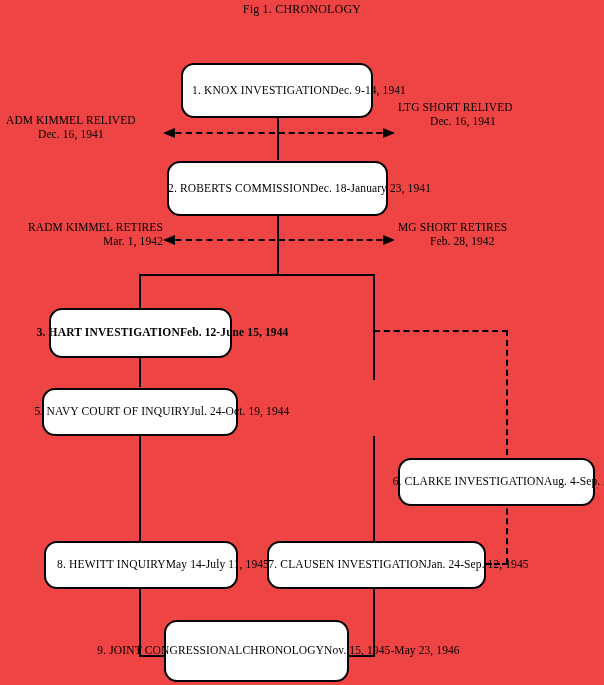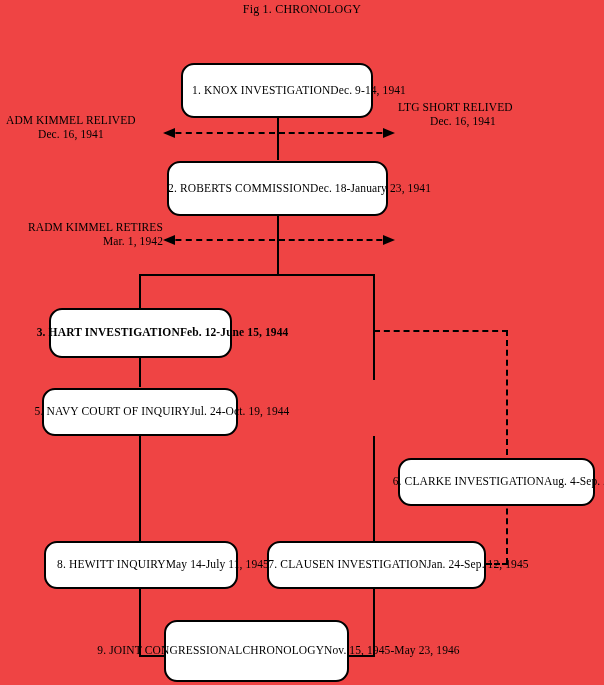--- a/index.html
+++ b/index.html
@@ -215,14 +215,18 @@
   <div class="side-label right-align" style="left:398px; top:101px; width:200px;">
     <div class="sl-title">LTG SHORT RELIVED</div>
     <div class="sl-date">Dec. 16, 1941</div>
   </div>
 
   <div class="side-label" style="left:3px; top:221px; width:160px; text-align:right;">
     <div class="sl-title">RADM KIMMEL RETIRES</div>
     <div class="sl-date">Mar. 1, 1942</div>
   </div>
 
+  <div class="side-label right-align" style="left:398px; top:221px; width:200px;">
+    <div class="sl-title">MG SHORT RETIRES</div>
+    <div class="sl-date">Feb. 28, 1942</div>
+  </div>
 
 </div>
 
 </body></html>

